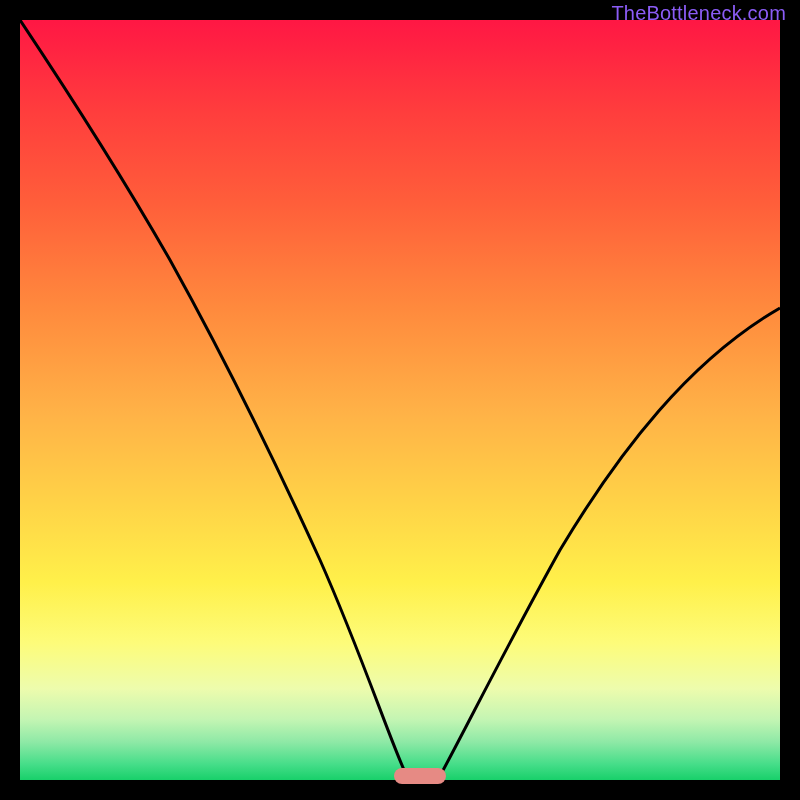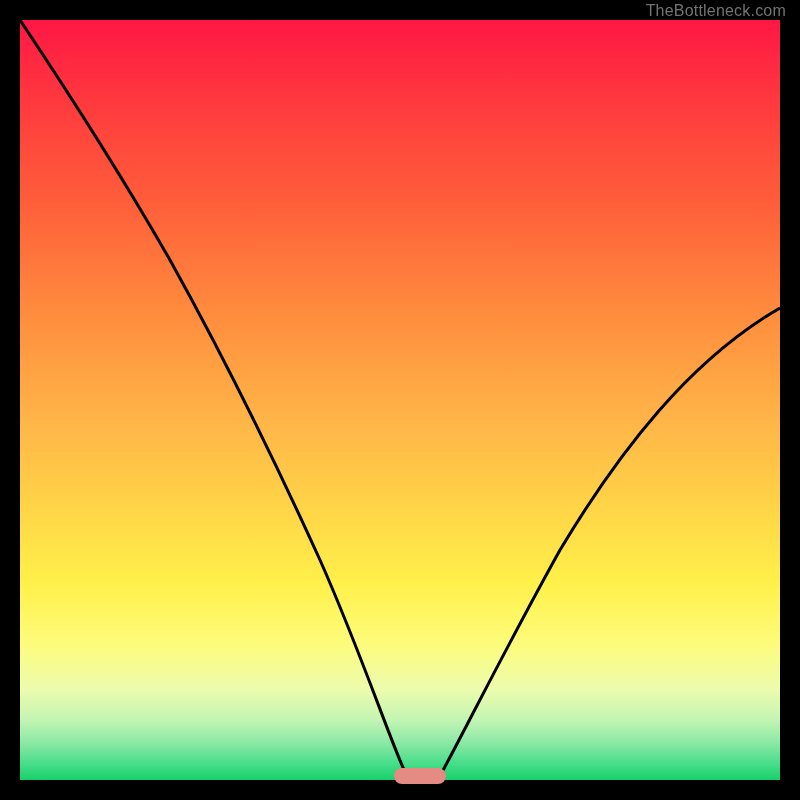--- a/index.html
+++ b/index.html
@@ -20,22 +20,22 @@
       #edfcad 88%,
       #c4f5b3 92%,
       #8ee9a6 95%,
       #44dd88 98%,
       #18d06a 100%
     );
   }
   .watermark {
     position: absolute;
     top: 2px; right: 14px;
-    color: #737373;
-    font-size: 16px;
+    color: #8b5cf6;
+    font-size: 20px;
     letter-spacing: 0.2px;
   }
   svg.curve { position: absolute; left: 20px; top: 20px; width: 760px; height: 760px; pointer-events: none; }
   .marker {
     position: absolute;
     width: 52px; height: 16px;
     background: #e68a84;
     border-radius: 8px;
     left: calc(20px + 380px - 6px);
     top: calc(20px + 760px - 12px);

